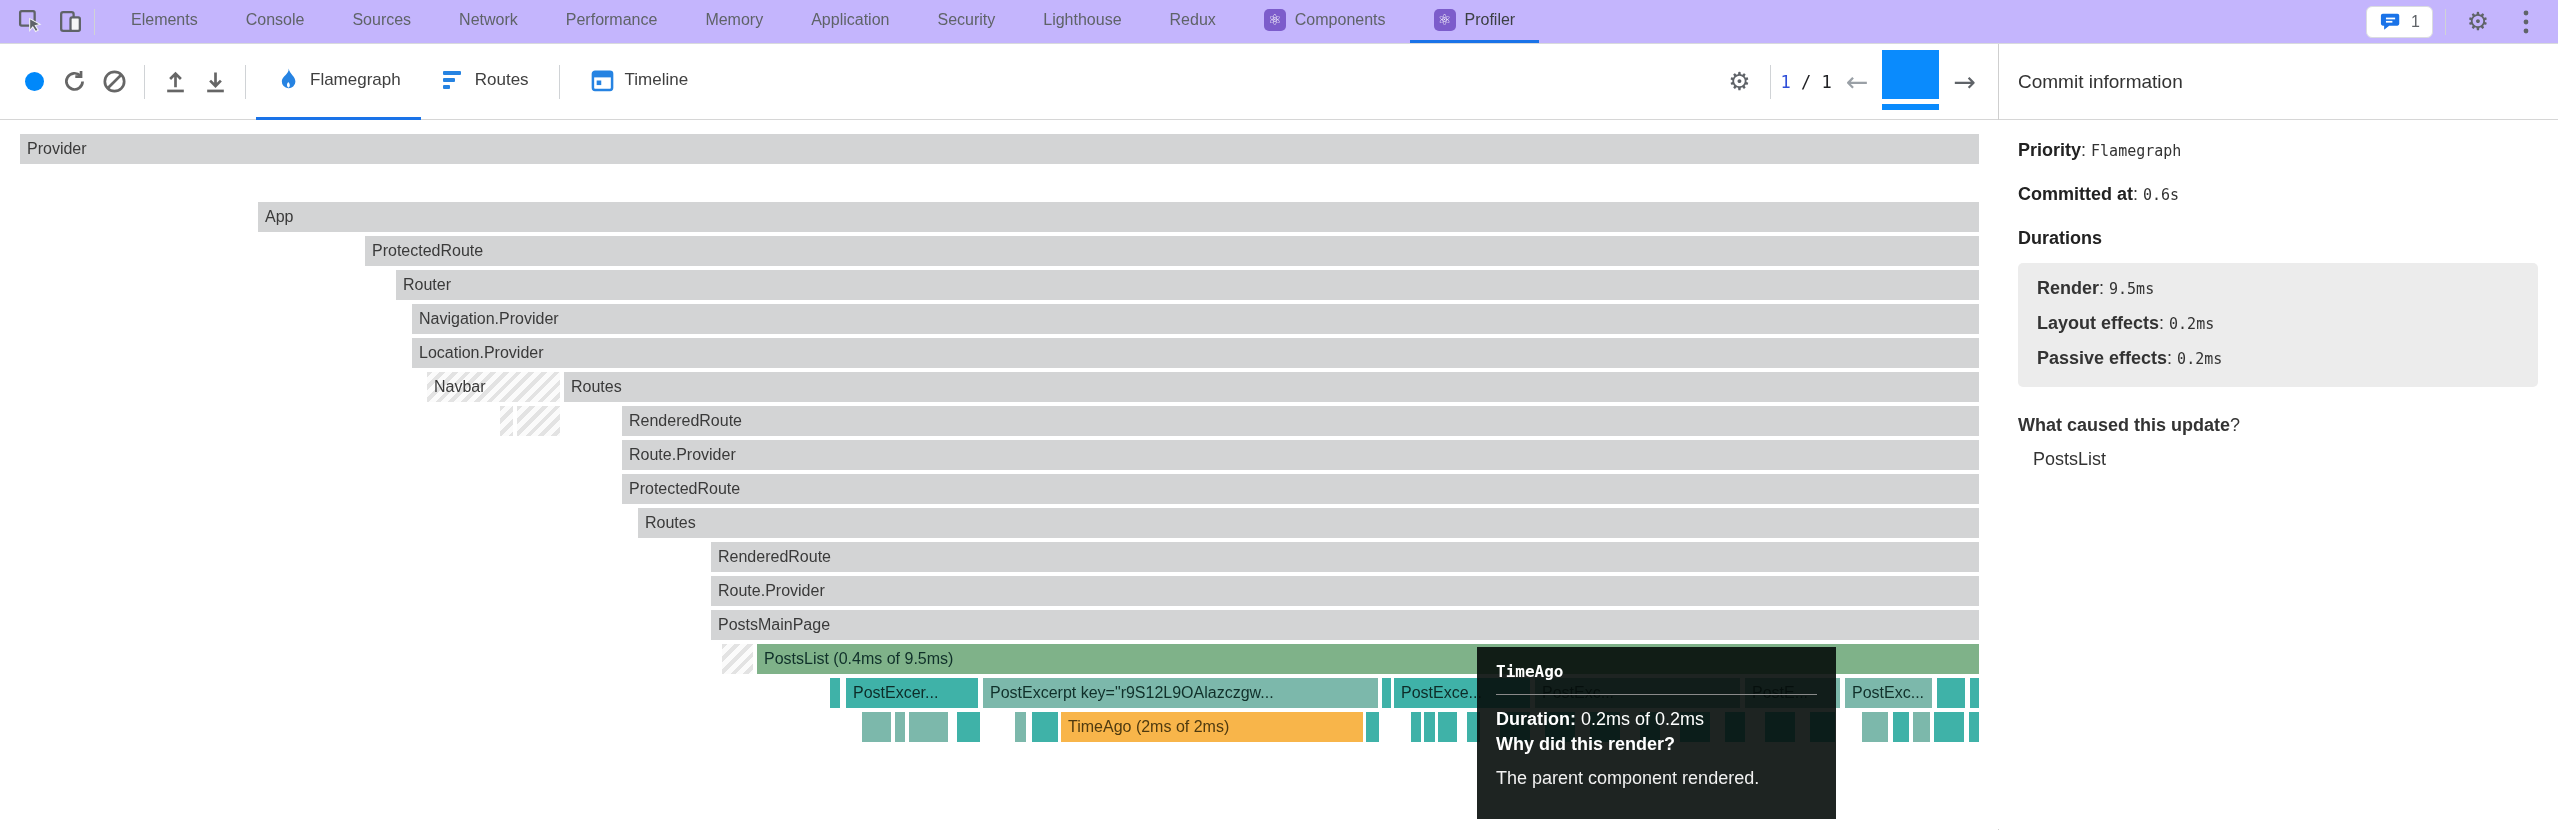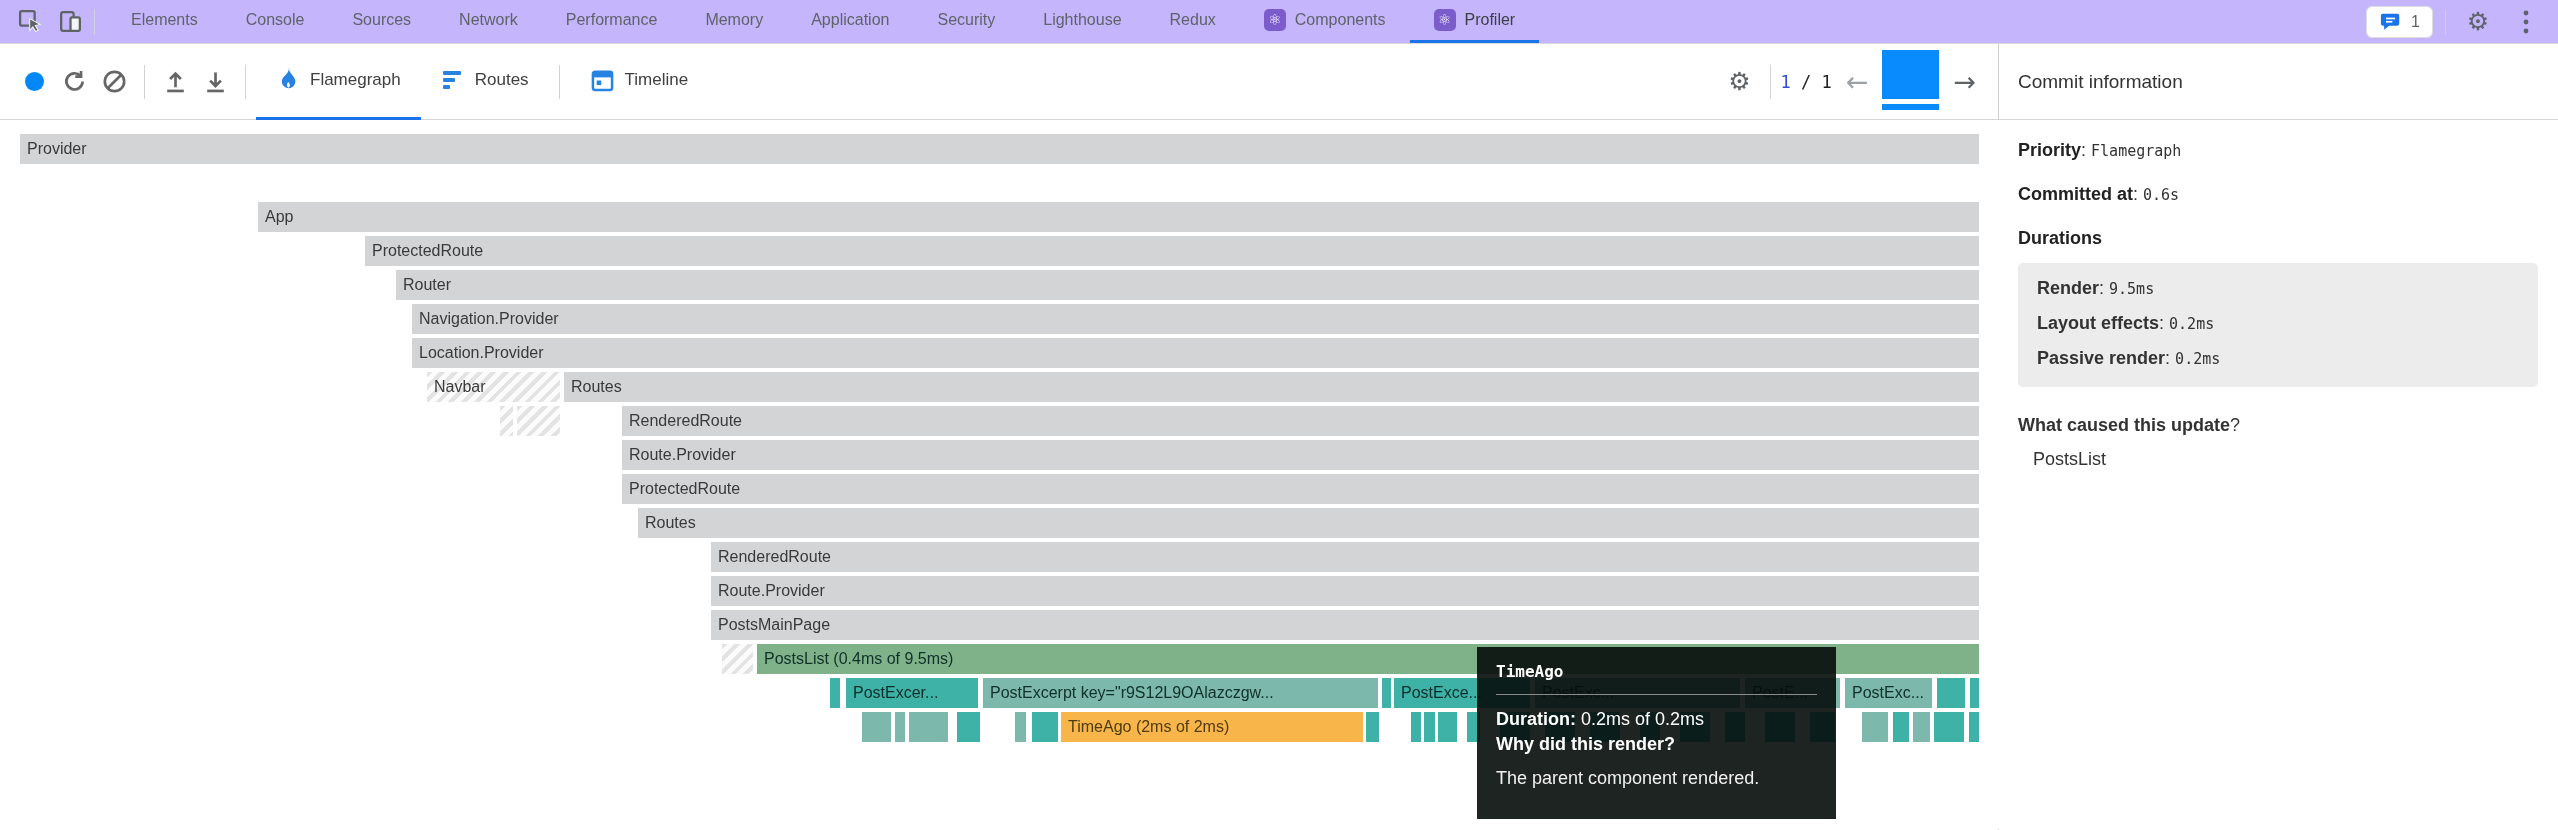--- a/index.html
+++ b/index.html
@@ -360,21 +360,21 @@
 
     <aside class="right">
       <div class="ci-header">Commit information</div>
       <div class="ci-body">
         <div class="info-line"><b>Priority</b>: <code class="val">Flamegraph</code></div>
         <div class="info-line"><b>Committed at</b>: <code class="val">0.6s</code></div>
         <span class="ci-heading">Durations</span>
         <div class="dur-box" id="durations">
             <div class="dur-line"><b>Render</b>: <code class="val">9.5ms</code></div>
             <div class="dur-line"><b>Layout effects</b>: <code class="val">0.2ms</code></div>
-            <div class="dur-line"><b>Passive render</b>: <code class="val">0.2ms</code></div>
+            <div class="dur-line"><b>Passive effects</b>: <code class="val">0.2ms</code></div>
           </div>
         <div class="cause-head"><b>What caused this update</b><span>?</span></div>
         <div id="causes">
             <div class="cause-item">PostsList</div>
           </div>
       </div>
     </aside>
   </div>
 </div>
 

